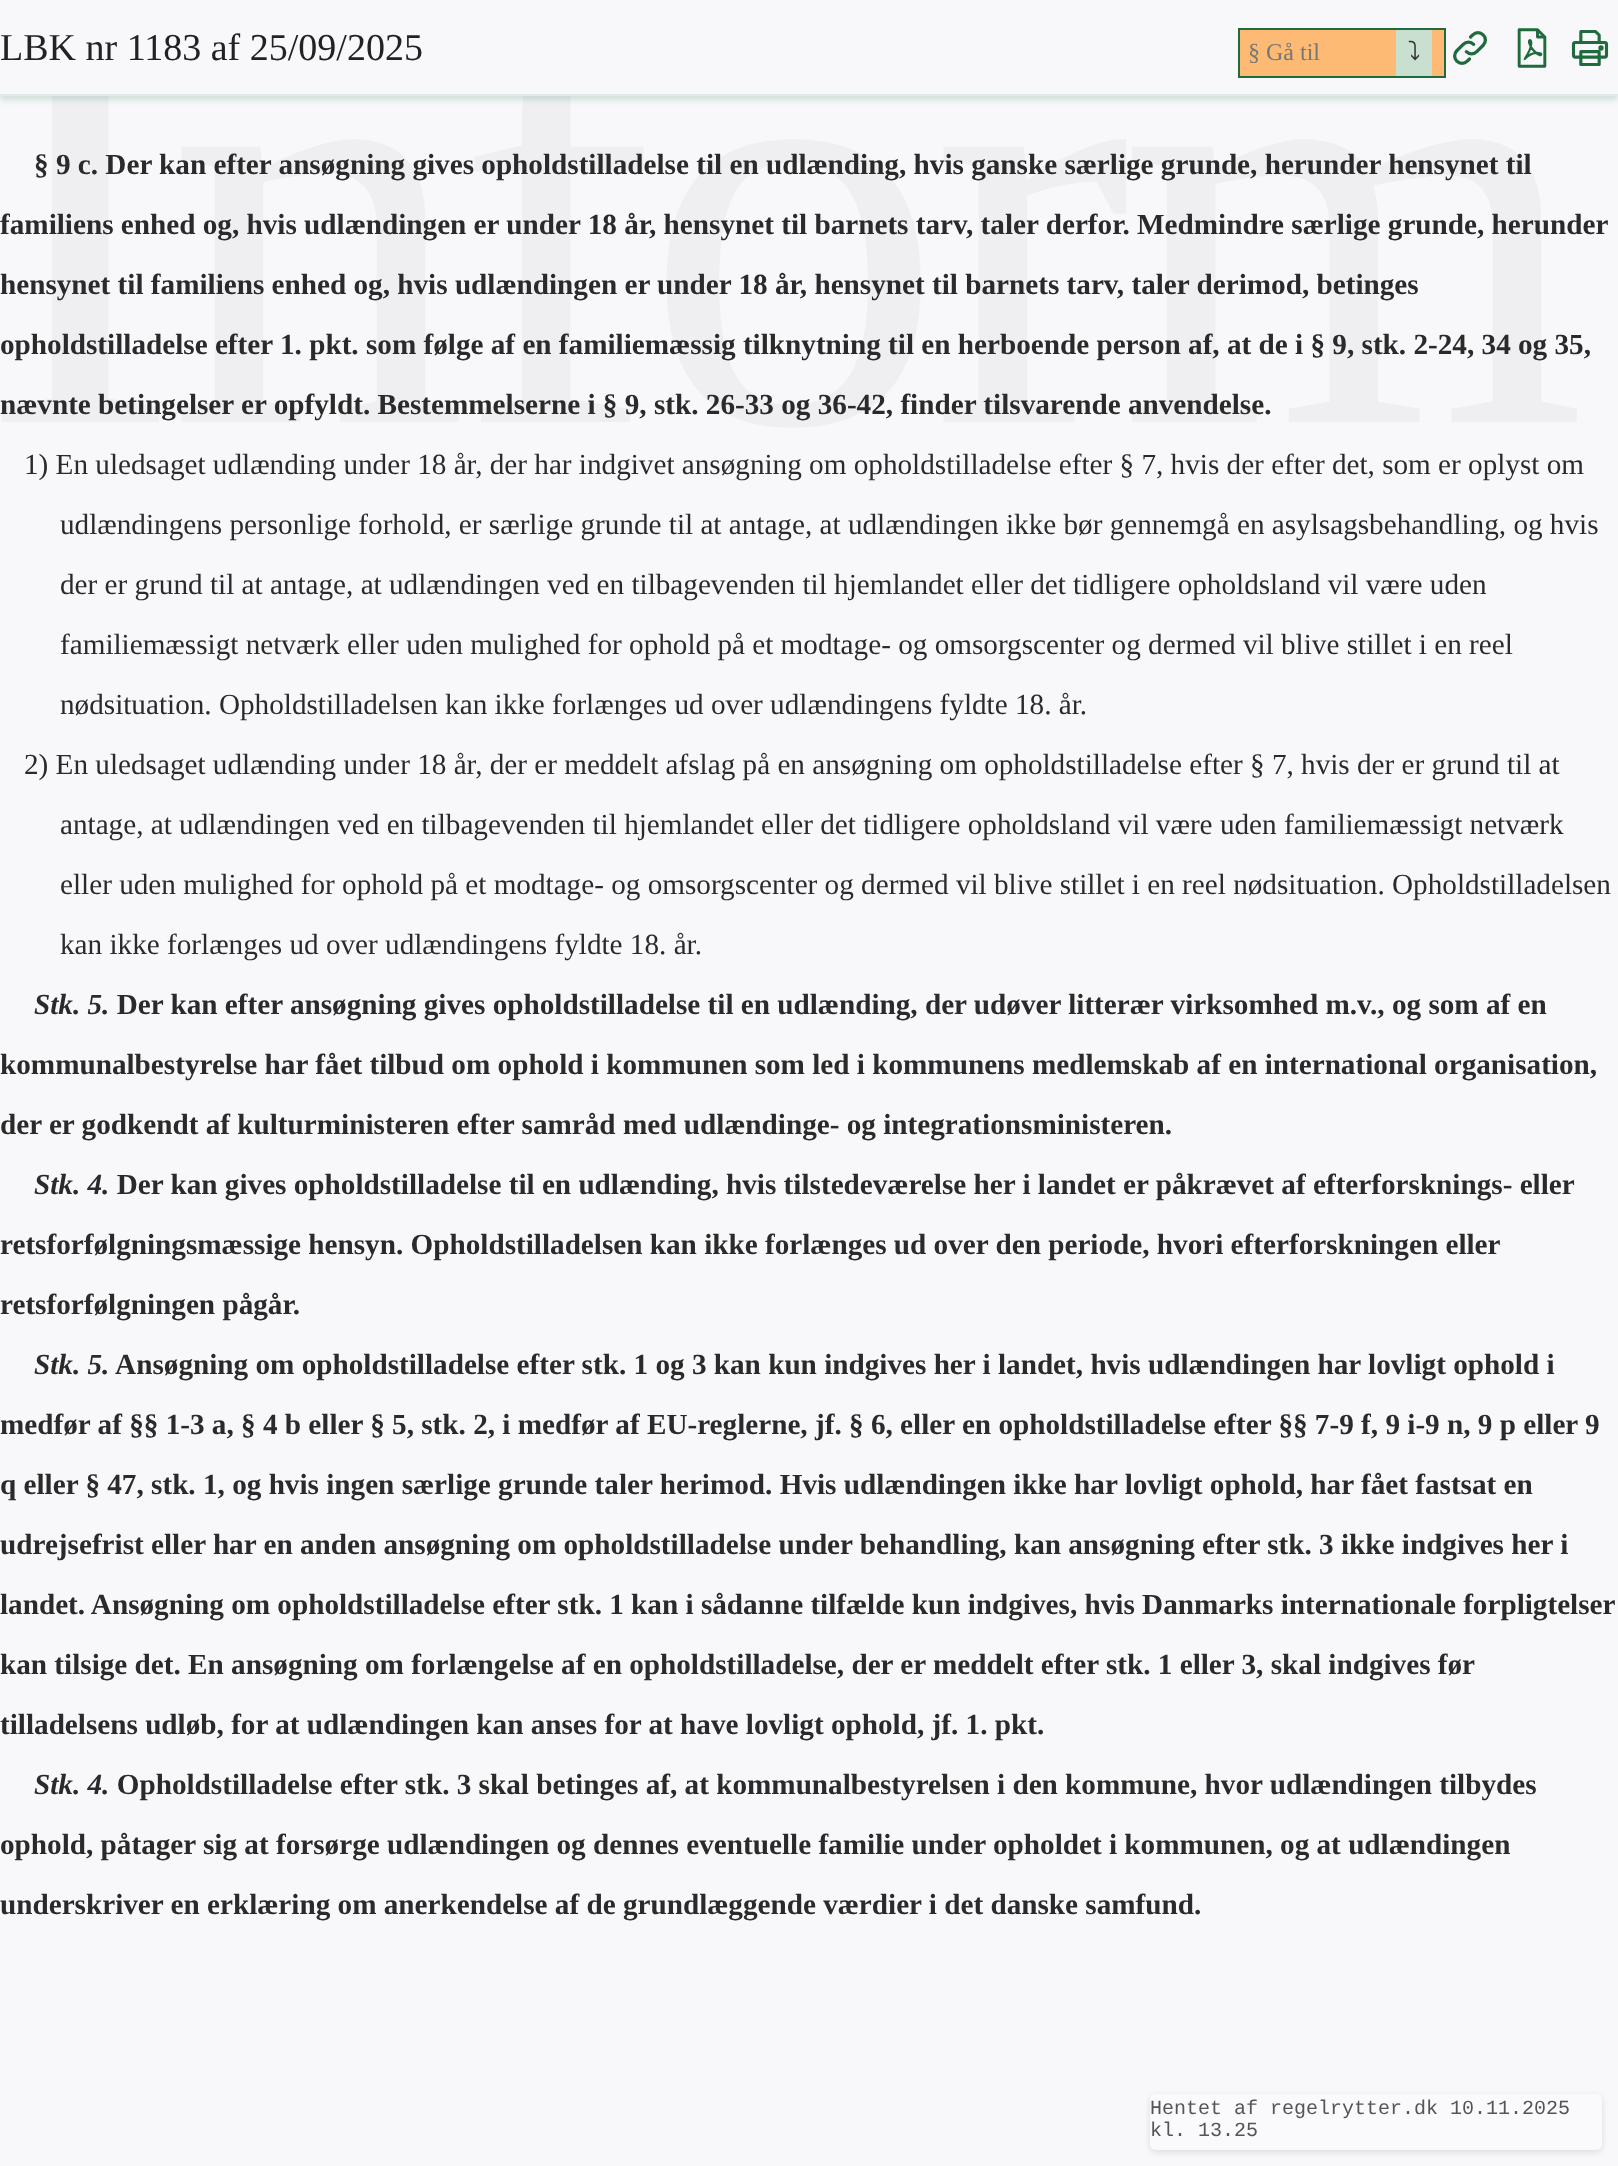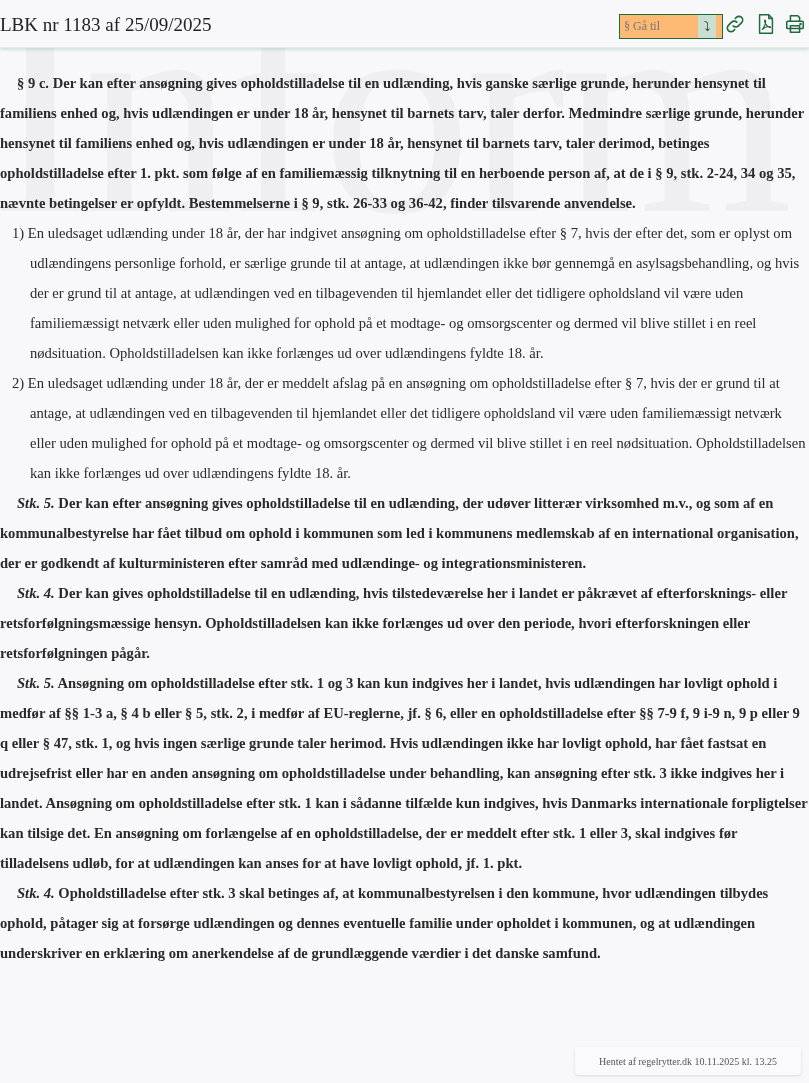--- a/index.html
+++ b/index.html
@@ -45,21 +45,21 @@
     position: absolute; left: 0; top: 68px; width: 809px; z-index: 1;
     font-family: "Liberation Serif", serif; font-size: 14.6px; line-height: 30px; color: #2a2a2a;
   }
   .p { margin: 0; text-indent: 17px; font-weight: bold; }
   .li { margin: 0; padding-left: 30px; text-indent: -18px; }
   .stk { font-style: italic; }
   .footer {
     position: absolute; left: 575px; top: 1047px; width: 226px; height: 28px;
     background: #fafafc; border-radius: 3px;
     box-shadow: 0 1px 3px rgba(0,0,0,0.12);
-    font-family: Liberation Serif, serif; font-size: 10px; color: #555;
+    font-family: Liberation Mono, monospace; font-size: 10px; color: #555;
     display: flex; align-items: center; justify-content: center; z-index: 2;
   }
 </style>
 </head>
 <body>
 
 <div class="watermark">Inform</div>
 
 <div class="header">
   <div class="doc-title">LBK nr 1183 af 25/09/2025</div>

